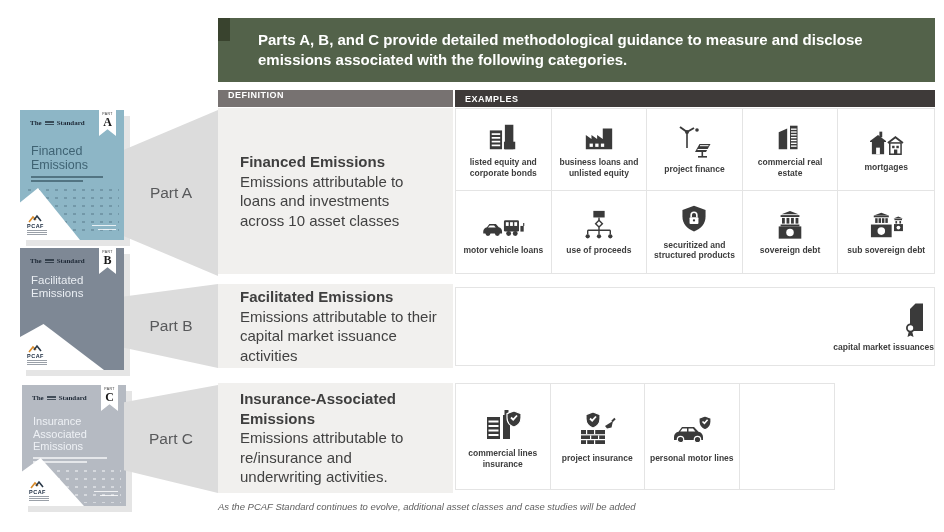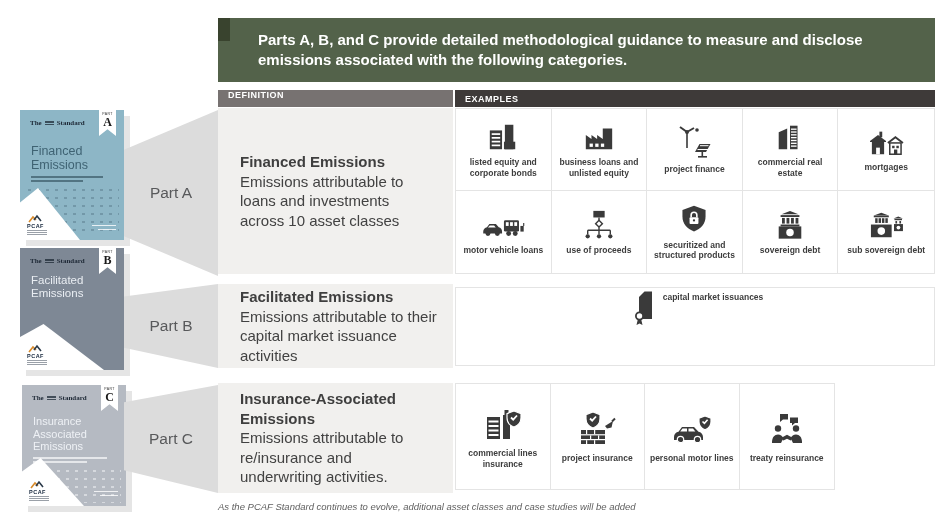--- a/index.html
+++ b/index.html
@@ -31,22 +31,22 @@
   .grid-c{position:absolute;left:455px;top:383px;width:380px;height:107px;display:grid;
           grid-template-columns:repeat(4,1fr);background:#fff;border:1px solid #e4e4e4;box-sizing:border-box;}
   .tile{border-right:1px solid #e4e4e4;border-bottom:1px solid #e4e4e4;display:flex;flex-direction:column;
         align-items:center;justify-content:center;padding:2px 3px;box-sizing:border-box;background:#fff;}
   .grid-a .tile:nth-child(5n){border-right:none;}
   .grid-a .tile:nth-child(n+6){border-bottom:none;}
   .grid-c .tile{border-bottom:none;}
   .grid-c .tile:nth-child(4){border-right:none;}
   .tilelabel{font-size:8.5px;font-weight:bold;color:#3d3d3d;text-align:center;line-height:1.2;margin-top:4px;}
   .box-b{position:absolute;left:455px;top:287px;width:480px;height:79px;background:#fff;
-         border:1px solid #e4e4e4;box-sizing:border-box;display:flex;flex-direction:row;
-         align-items:flex-start;justify-content:center;}
+         border:1px solid #e4e4e4;box-sizing:border-box;display:flex;flex-direction:column;
+         align-items:flex-end;justify-content:center;}
   
   .trap{position:absolute;left:124px;width:94px;background:#dcdcdc;display:flex;align-items:center;
         justify-content:center;}
   .trap-a{top:110px;height:166px;clip-path:polygon(0 24%,100% 0,100% 100%,0 76%);}
   .trap-b{top:284px;height:84px;clip-path:polygon(0 15%,100% 0,100% 100%,0 76%);}
   .trap-c{top:385px;height:108px;clip-path:polygon(0 16%,100% 0,100% 100%,0 79%);}
   .traplabel{font-size:15.5px;color:#58595b;}
   
   .book{position:absolute;width:104px;box-shadow:6px 6px 0 rgba(0,0,0,0.10);}
   .book-a{left:20px;top:110px;height:130px;background:#8db6c6;}
@@ -416,29 +416,17 @@
         <path class="i" d="M3 26c0-3 2-4.8 4.5-5.3l3.5-4.7h12l4.5 4.7c2.5.5 4.5 2.3 4.5 5.3v3H3z"></path>
         <path d="M11.5 17.5h4.5v3H9.2z" fill="#fff"></path>
           <path d="M17.5 17.5h4.5l2.3 3h-6.8z" fill="#fff"></path>
         <circle class="i" cx="9.5" cy="28.5" r="3.2" stroke="#fff" stroke-width="1.2"></circle>
         <circle class="i" cx="26.5" cy="28.5" r="3.2" stroke="#fff" stroke-width="1.2"></circle>
         <path class="i" d="M34 5l6 2.2v3.6c0 4-2.4 6.7-6 7.9-3.6-1.2-6-3.9-6-7.9V7.2z" stroke="#fff" stroke-width="1.2"></path>
         <path d="M31.5 10.5l1.9 1.9 3.2-3.6" stroke="#fff" stroke-width="1.6" fill="none"></path>
       </svg>
       <span class="tilelabel">personal motor lines</span>
     </div>
-    <div class="tile">
-      <svg width="38" height="40" viewBox="0 0 38 36">
-        <path class="i" d="M12 3h8v5.5h-5L12 11z"></path>
-        <path class="i" d="M22 6.5h8V12h-3l-3 2.5V12h-2z"></path>
-        <circle class="i" cx="10" cy="17.5" r="3.2"></circle>
-          <circle class="i" cx="28" cy="17.5" r="3.2"></circle>
-        <path class="i" d="M4 31c0-4.8 2.6-7.6 6-7.6 2.4 0 4.4 1.4 5.4 3.8l-2.4 4.8H4z"></path>
-        <path class="i" d="M34 31c0-4.8-2.6-7.6-6-7.6-2.4 0-4.4 1.4-5.4 3.8l2.4 4.8H34z"></path>
-        <path class="i" d="M13 27l6-3.2 6 3.2-2.4 2.6-3.6-1.9-3.6 1.9z"></path>
-      </svg>
-      <span class="tilelabel">treaty reinsurance</span>
-    </div>
   </div>
 
   <div class="footnote">As the PCAF Standard continues to evolve, additional asset classes and case studies will be added</div>
 
 </div>
 
 </body></html>

